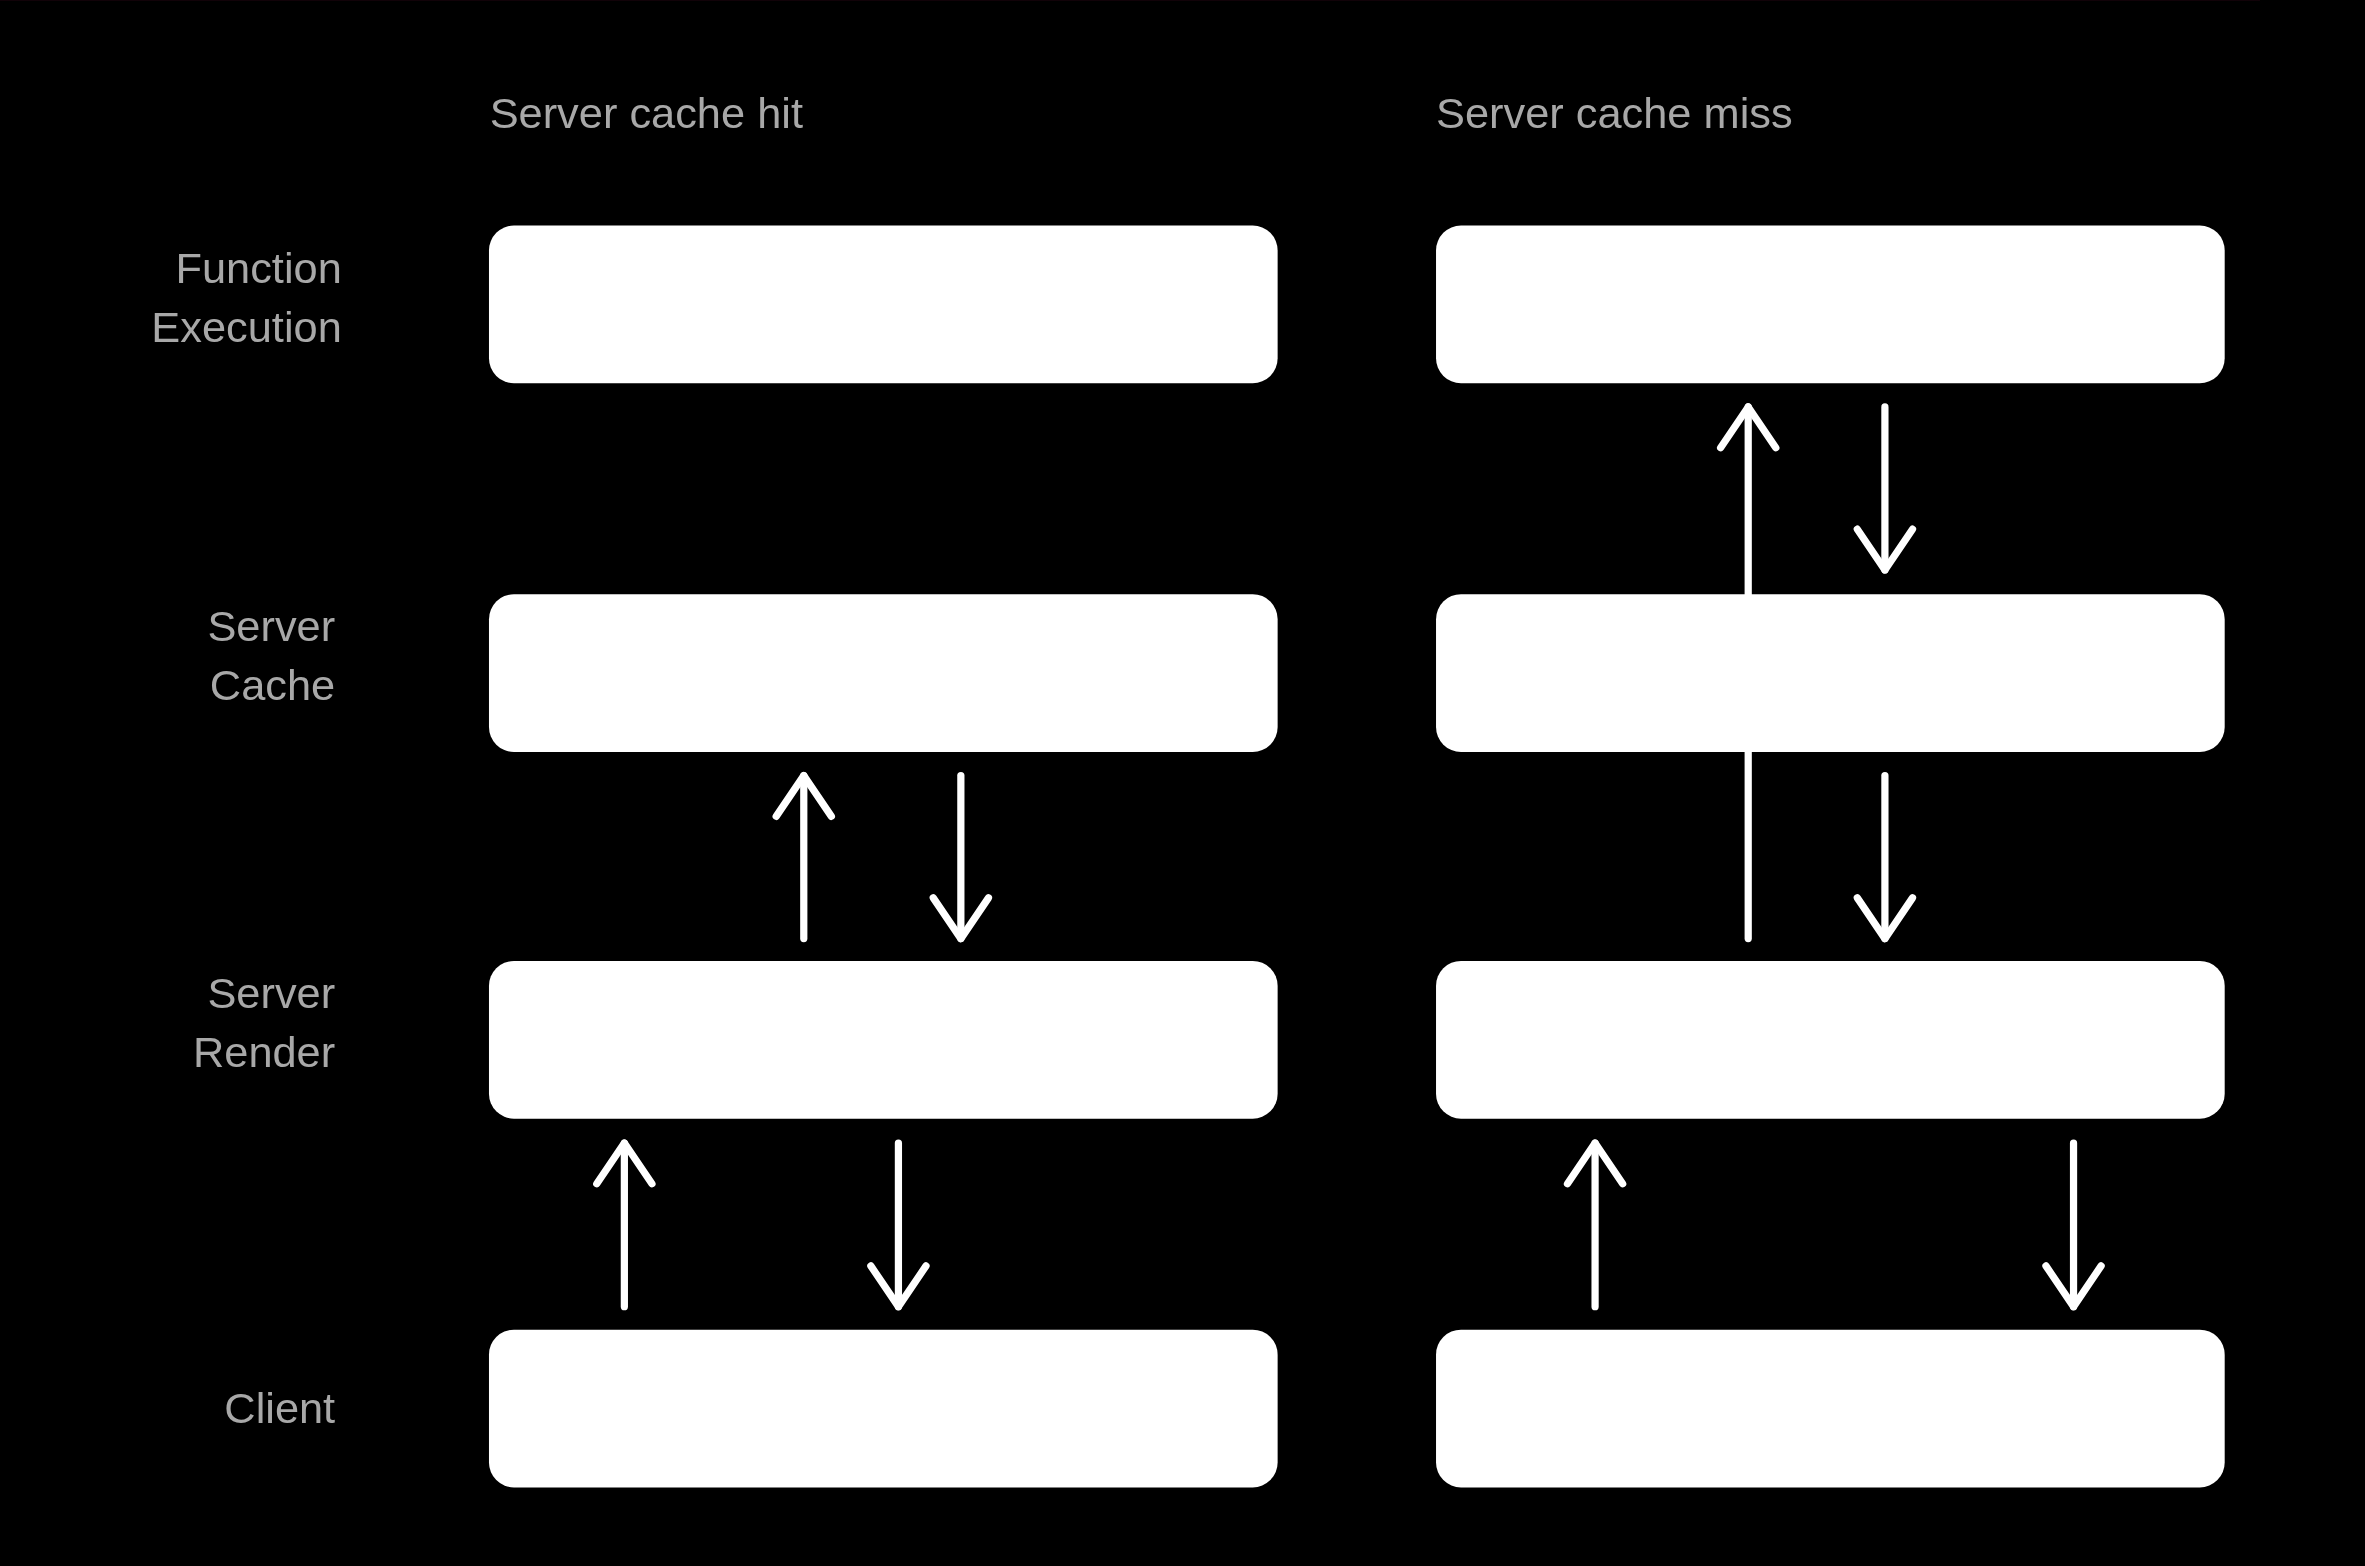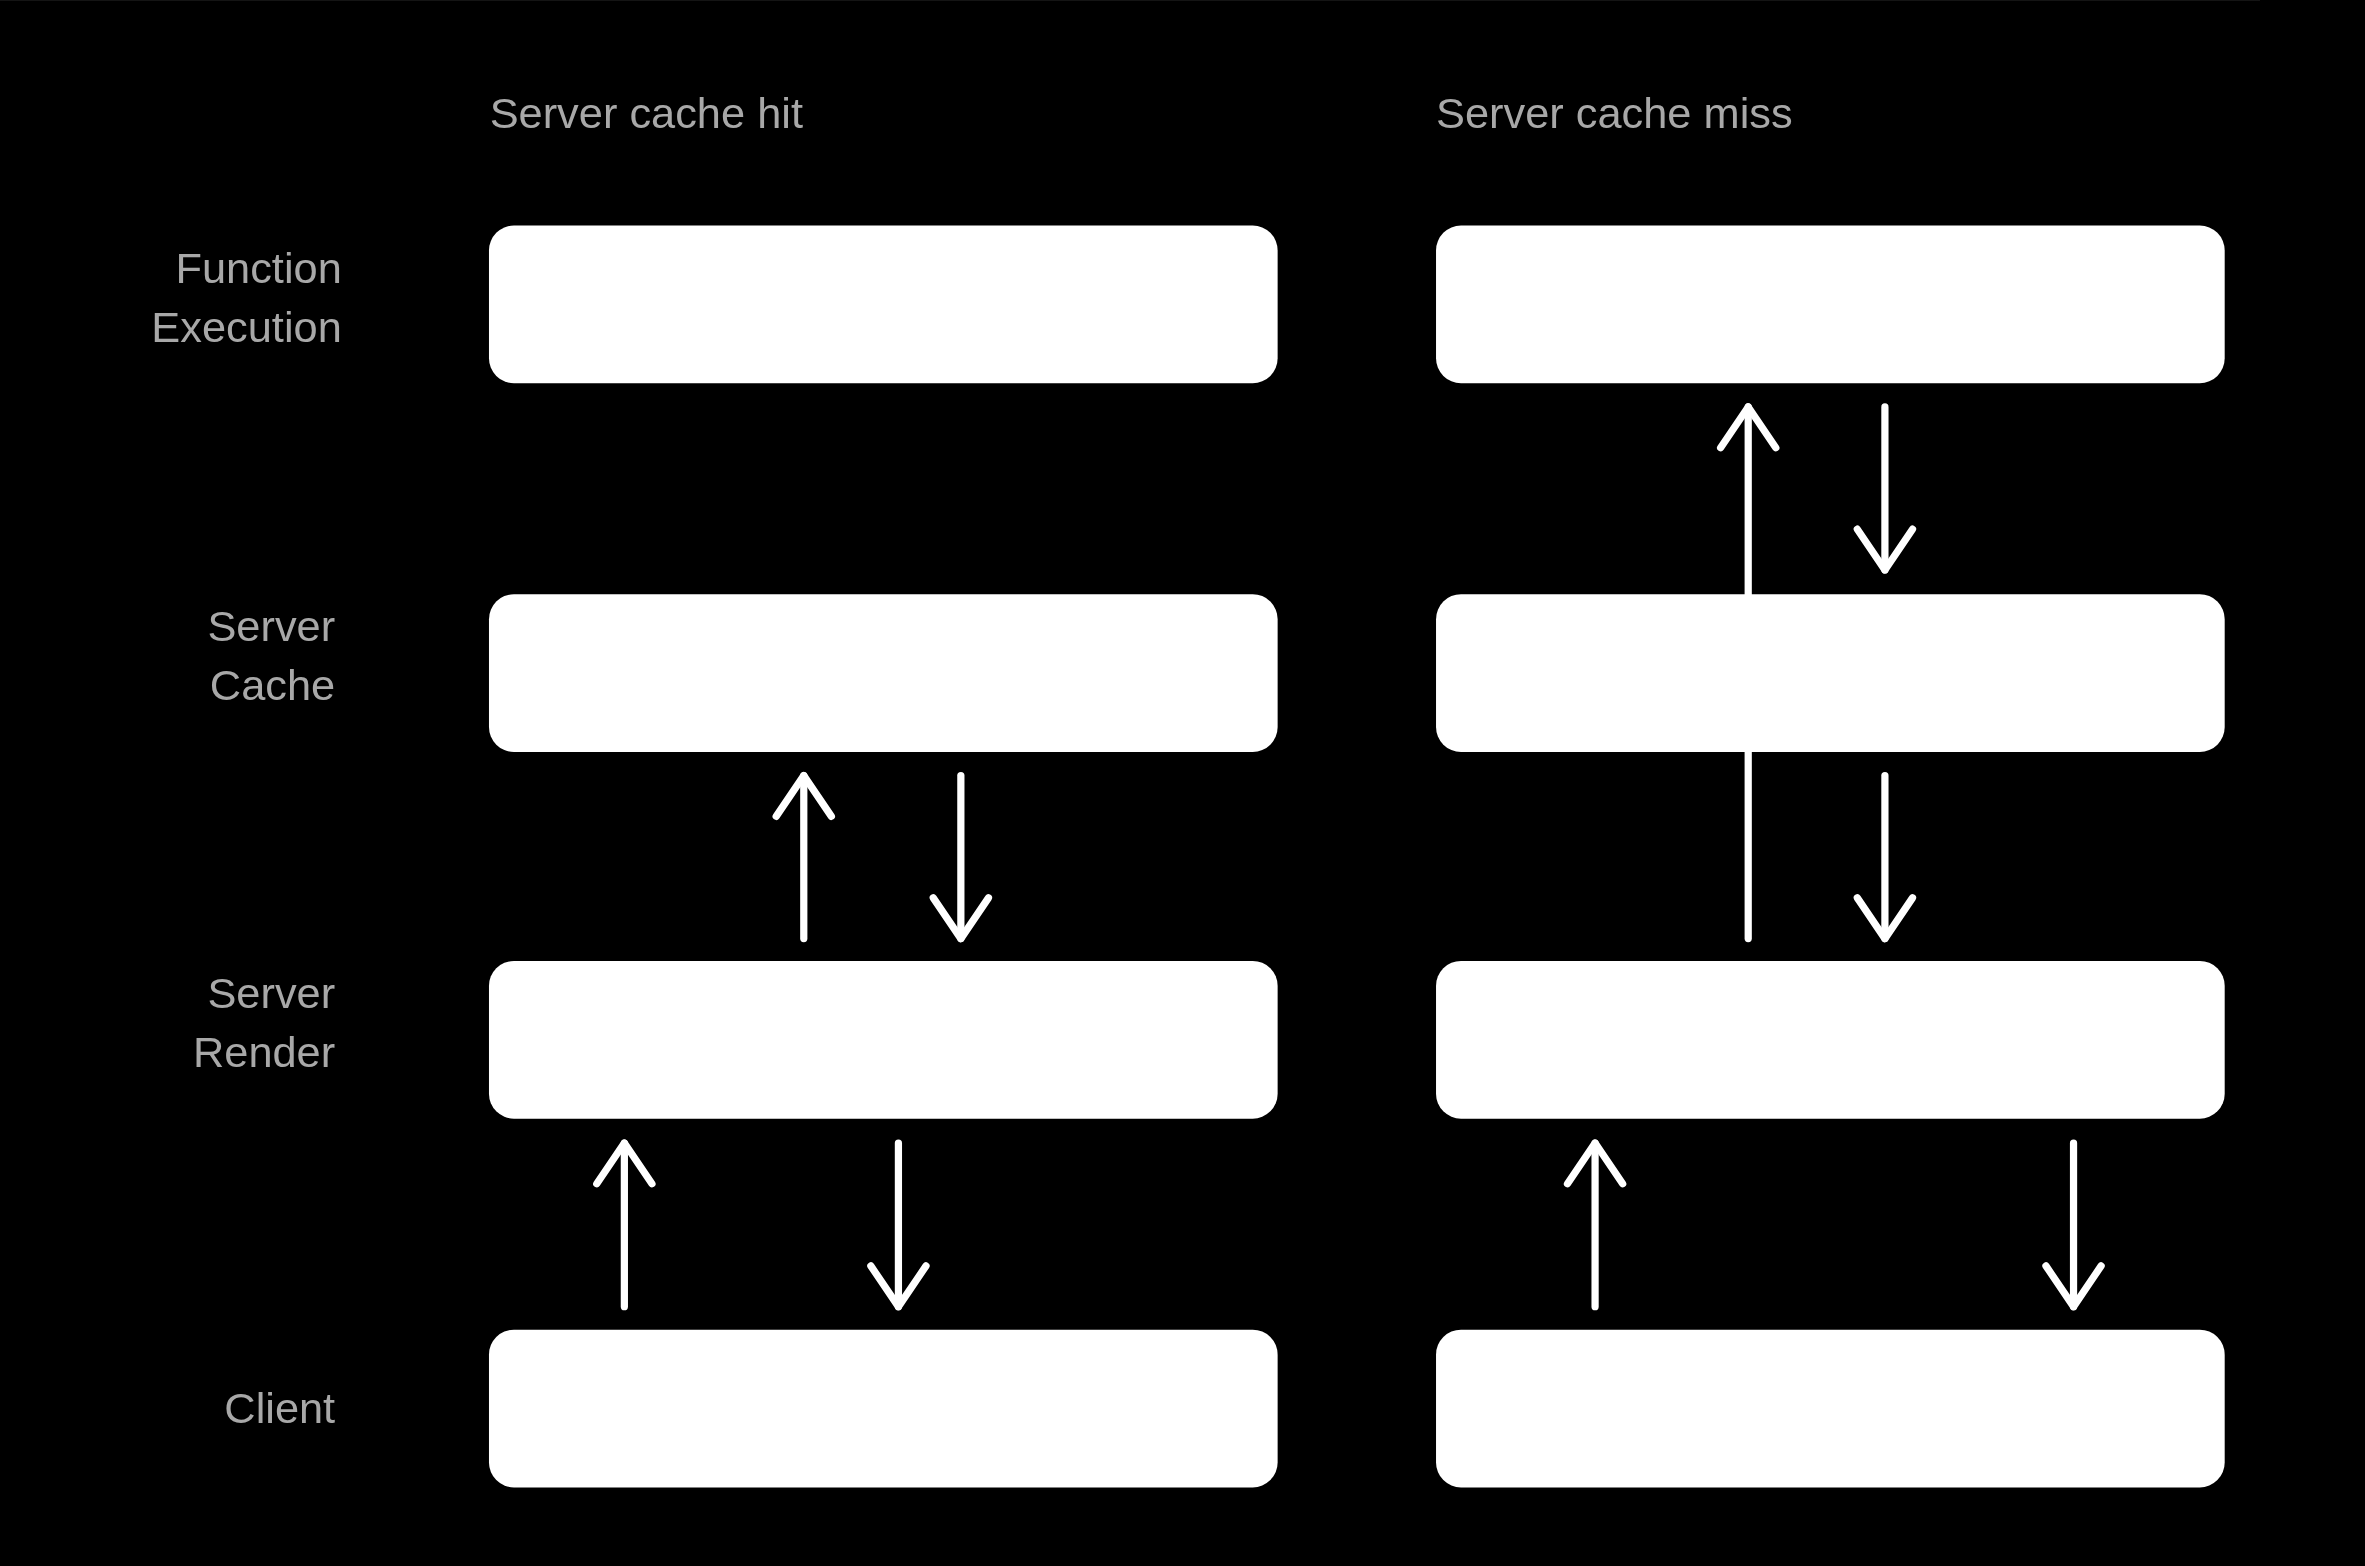--- a/index.html
+++ b/index.html
@@ -12,21 +12,21 @@
     width: 2366px;
     height: 1567px;
     overflow: hidden;
     font-family: "Liberation Sans", "DejaVu Sans", sans-serif;
     -webkit-font-smoothing: antialiased;
   }
   #stage {
     position: relative;
     width: 2260px;
     height: 1567px;
-    background: #e5e5e5;
+    background: #be185d;
   }
   #diagram {
     position: absolute;
     inset: 0;
     display: block;
   }
   .col-header {
     fill: #a8a8a8;
     font-size: 66px;
     font-family: "Liberation Sans", "DejaVu Sans", sans-serif;

